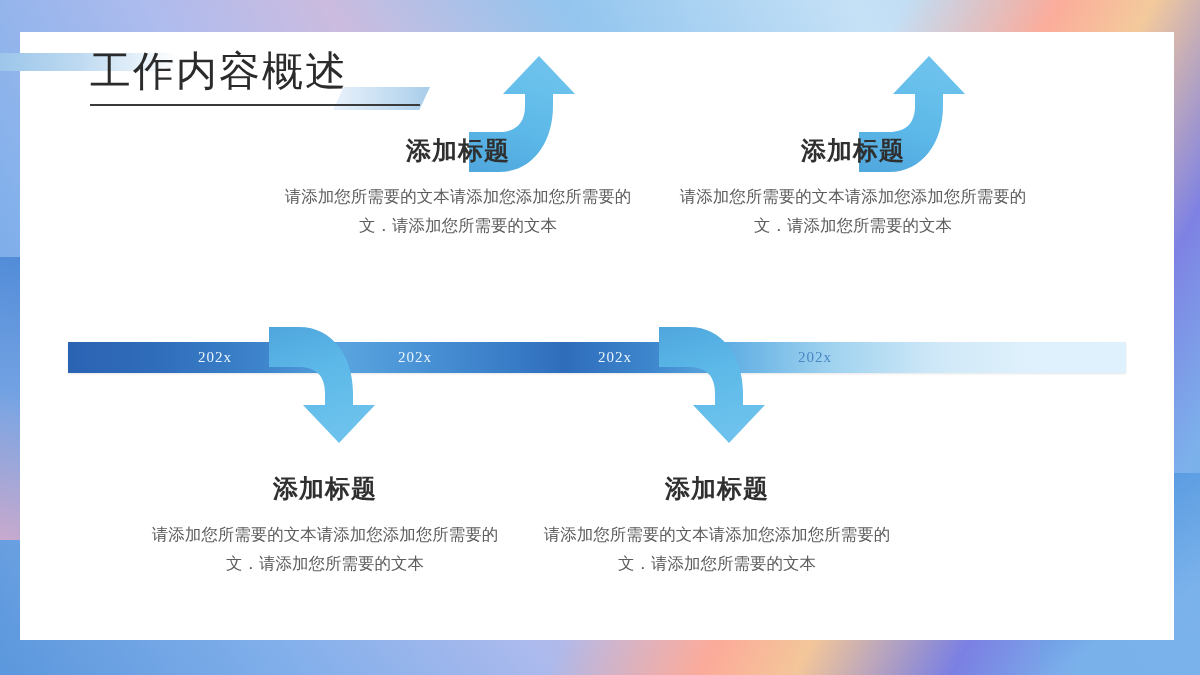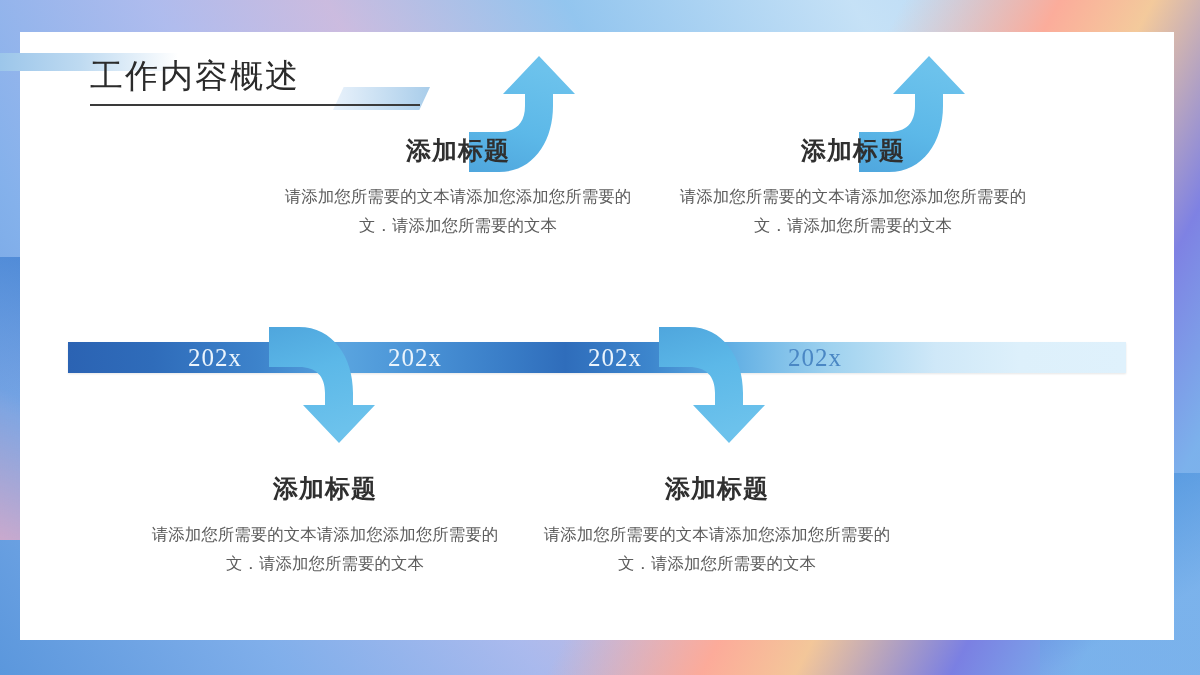--- a/index.html
+++ b/index.html
@@ -46,22 +46,22 @@
     background:#ffffff;
   }
 
   
   .title-strip{
     position:absolute; left:-20px; top:21px;
     width:178px; height:18px;
     background:linear-gradient(90deg,#9cc6ea 0%, #bedaf1 45%, #ffffff 100%);
   }
   .title{
-    position:absolute; left:70px; top:22px;
-    font-size:33px; letter-spacing:2px;
+    position:absolute; left:70px; top:12px;
+    font-size:41px; letter-spacing:2px;
     color:#2b2b2b;
     font-family:"Liberation Serif","DejaVu Serif",serif;
     white-space:nowrap;
   }
   .title-underline{
     position:absolute; left:70px; top:72px;
     width:330px; height:2px;
     background:#3a3a3a;
   }
   .title-para{
@@ -89,21 +89,21 @@
         #9fd2ef 72%,
         #cfe8f8 82%,
         #ddf0fb 90%,
         #dff1fc 100%);
     box-shadow:0 1px 2px rgba(0,0,0,.10);
   }
   .tl-label{
     position:absolute;
     top:310px; height:31px;
     line-height:31px;
-    font-size:25px;
+    font-size:15px;
     color:#eaf4fc;
     letter-spacing:1px;
     text-align:center;
     width:90px;
     font-family:"Liberation Serif","DejaVu Serif",serif;
   }
   .tl-label.dark{ color:#4a87c4; }
 
   
   .arrow{ position:absolute; }

